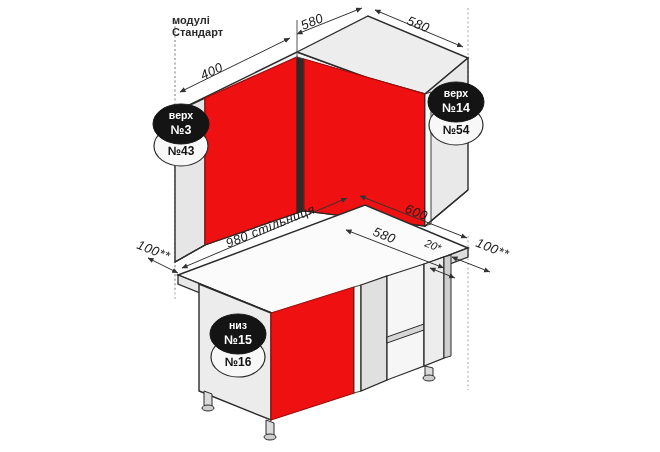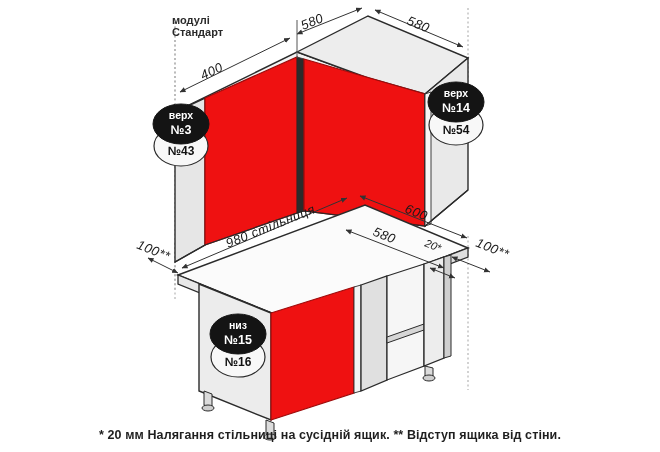--- a/index.html
+++ b/index.html
@@ -224,15 +224,14 @@
       <text class="badge-light-text" x="238" y="352" font-size="11">або</text>
       <text class="badge-light-text" x="238" y="366" font-size="12">№16</text>
 
       <ellipse cx="238" cy="334" rx="28" ry="20" fill="#141414" stroke="#141414" stroke-width="1"></ellipse>
       <text class="badge-dark-text" x="238" y="329" font-size="10.5">низ</text>
       <text class="badge-dark-text" x="238" y="344" font-size="12.5">№15</text>
     </g>
 
   </svg>
 
-  <div class="footnote">* 20 мм Налягання стільниці на сусідній ящик. ** Відступ ящика від стіни.</div>
 
 </div>
 
 </body></html>

